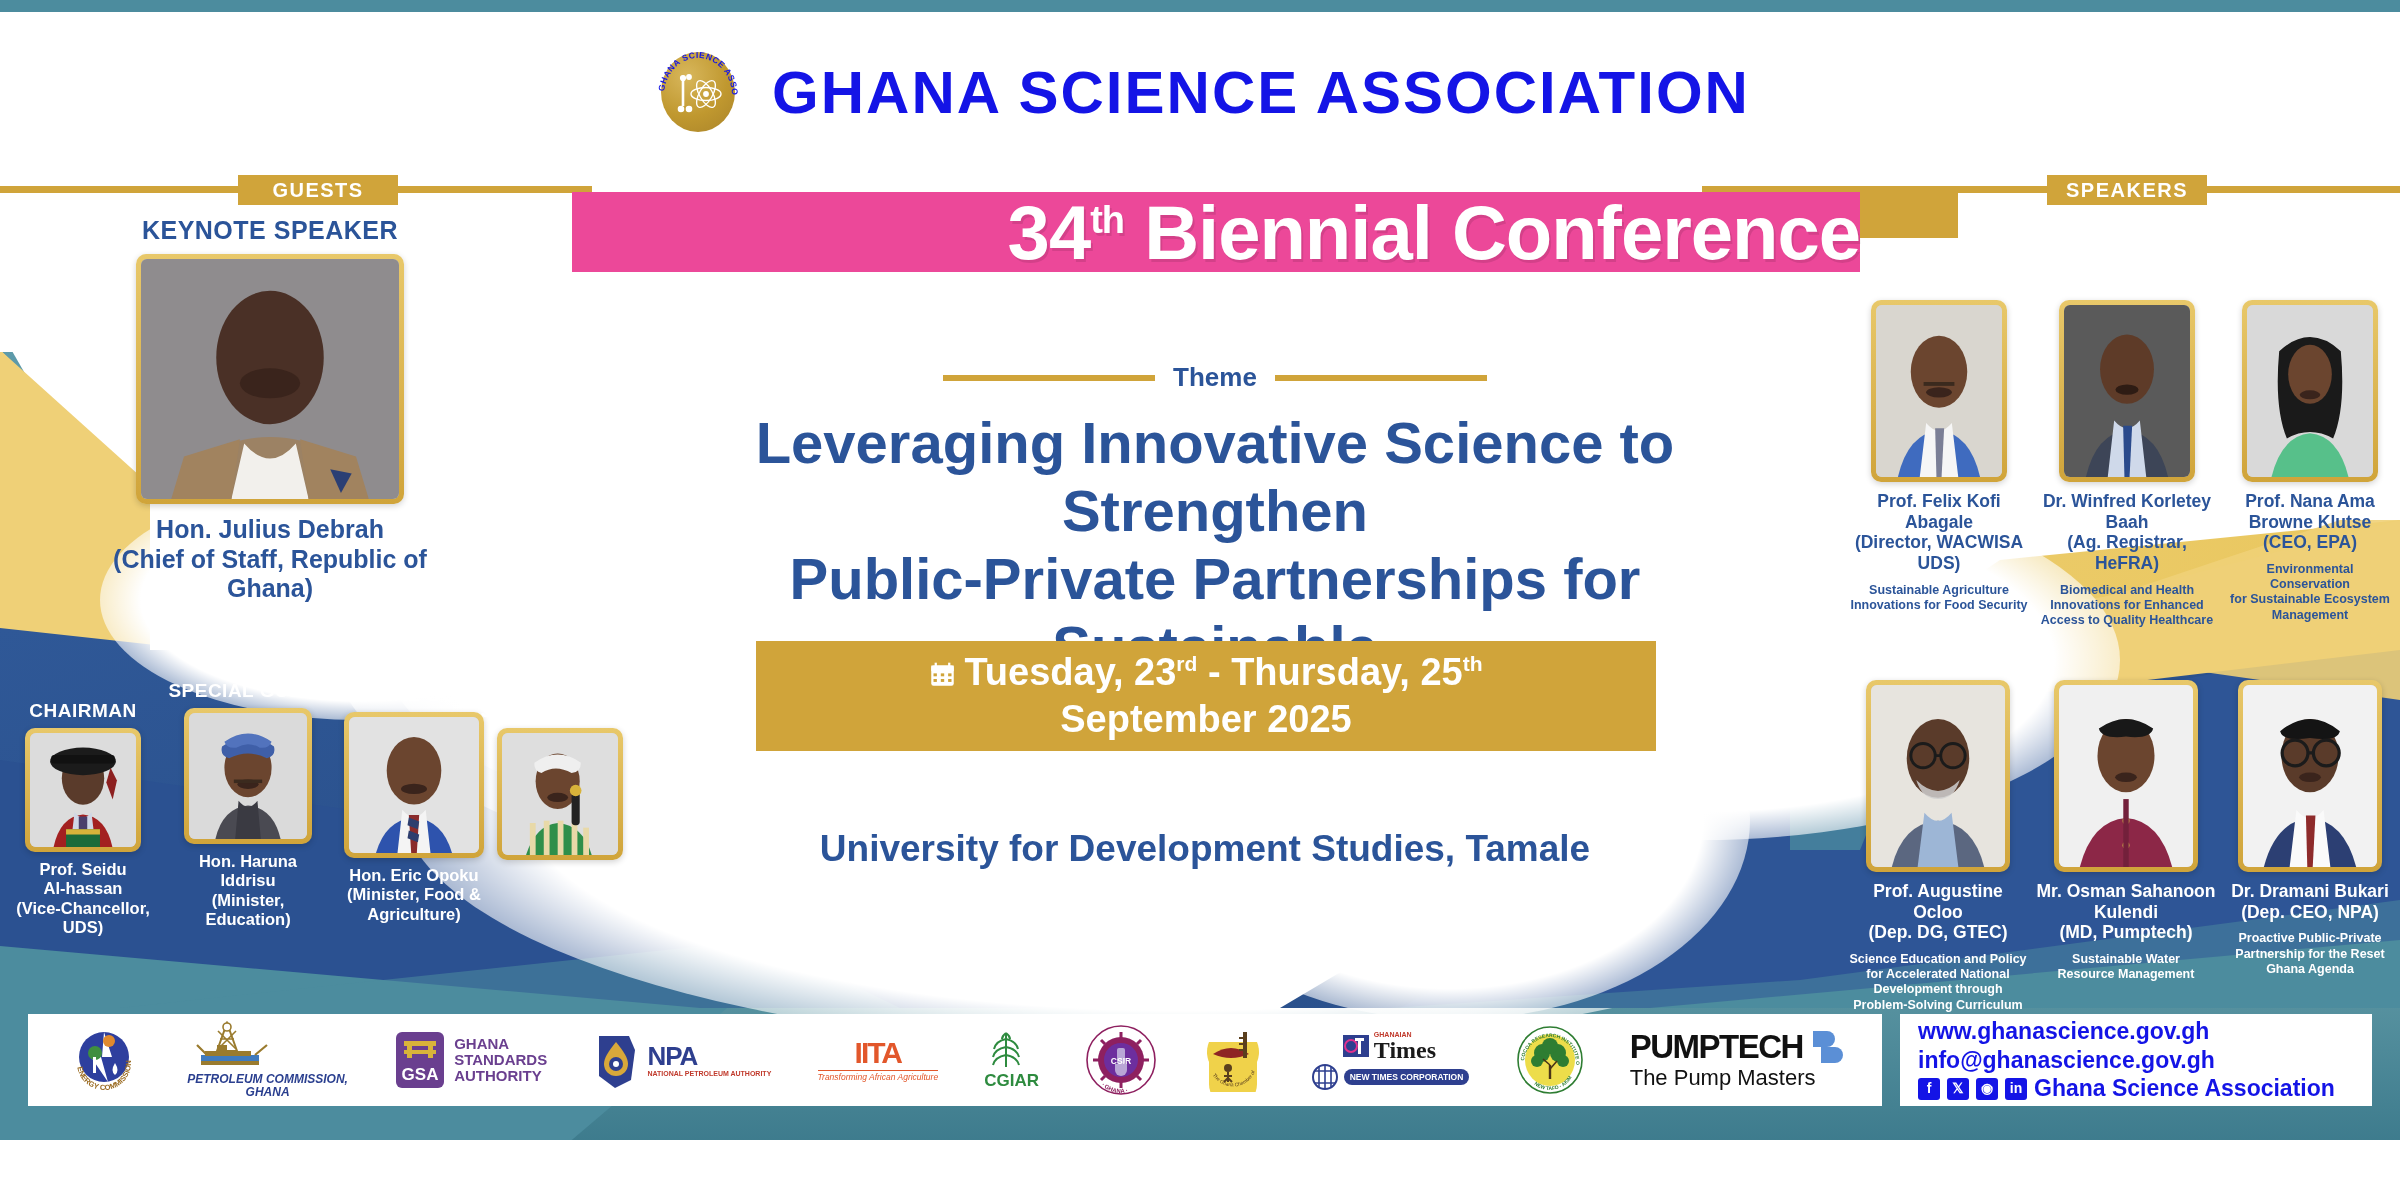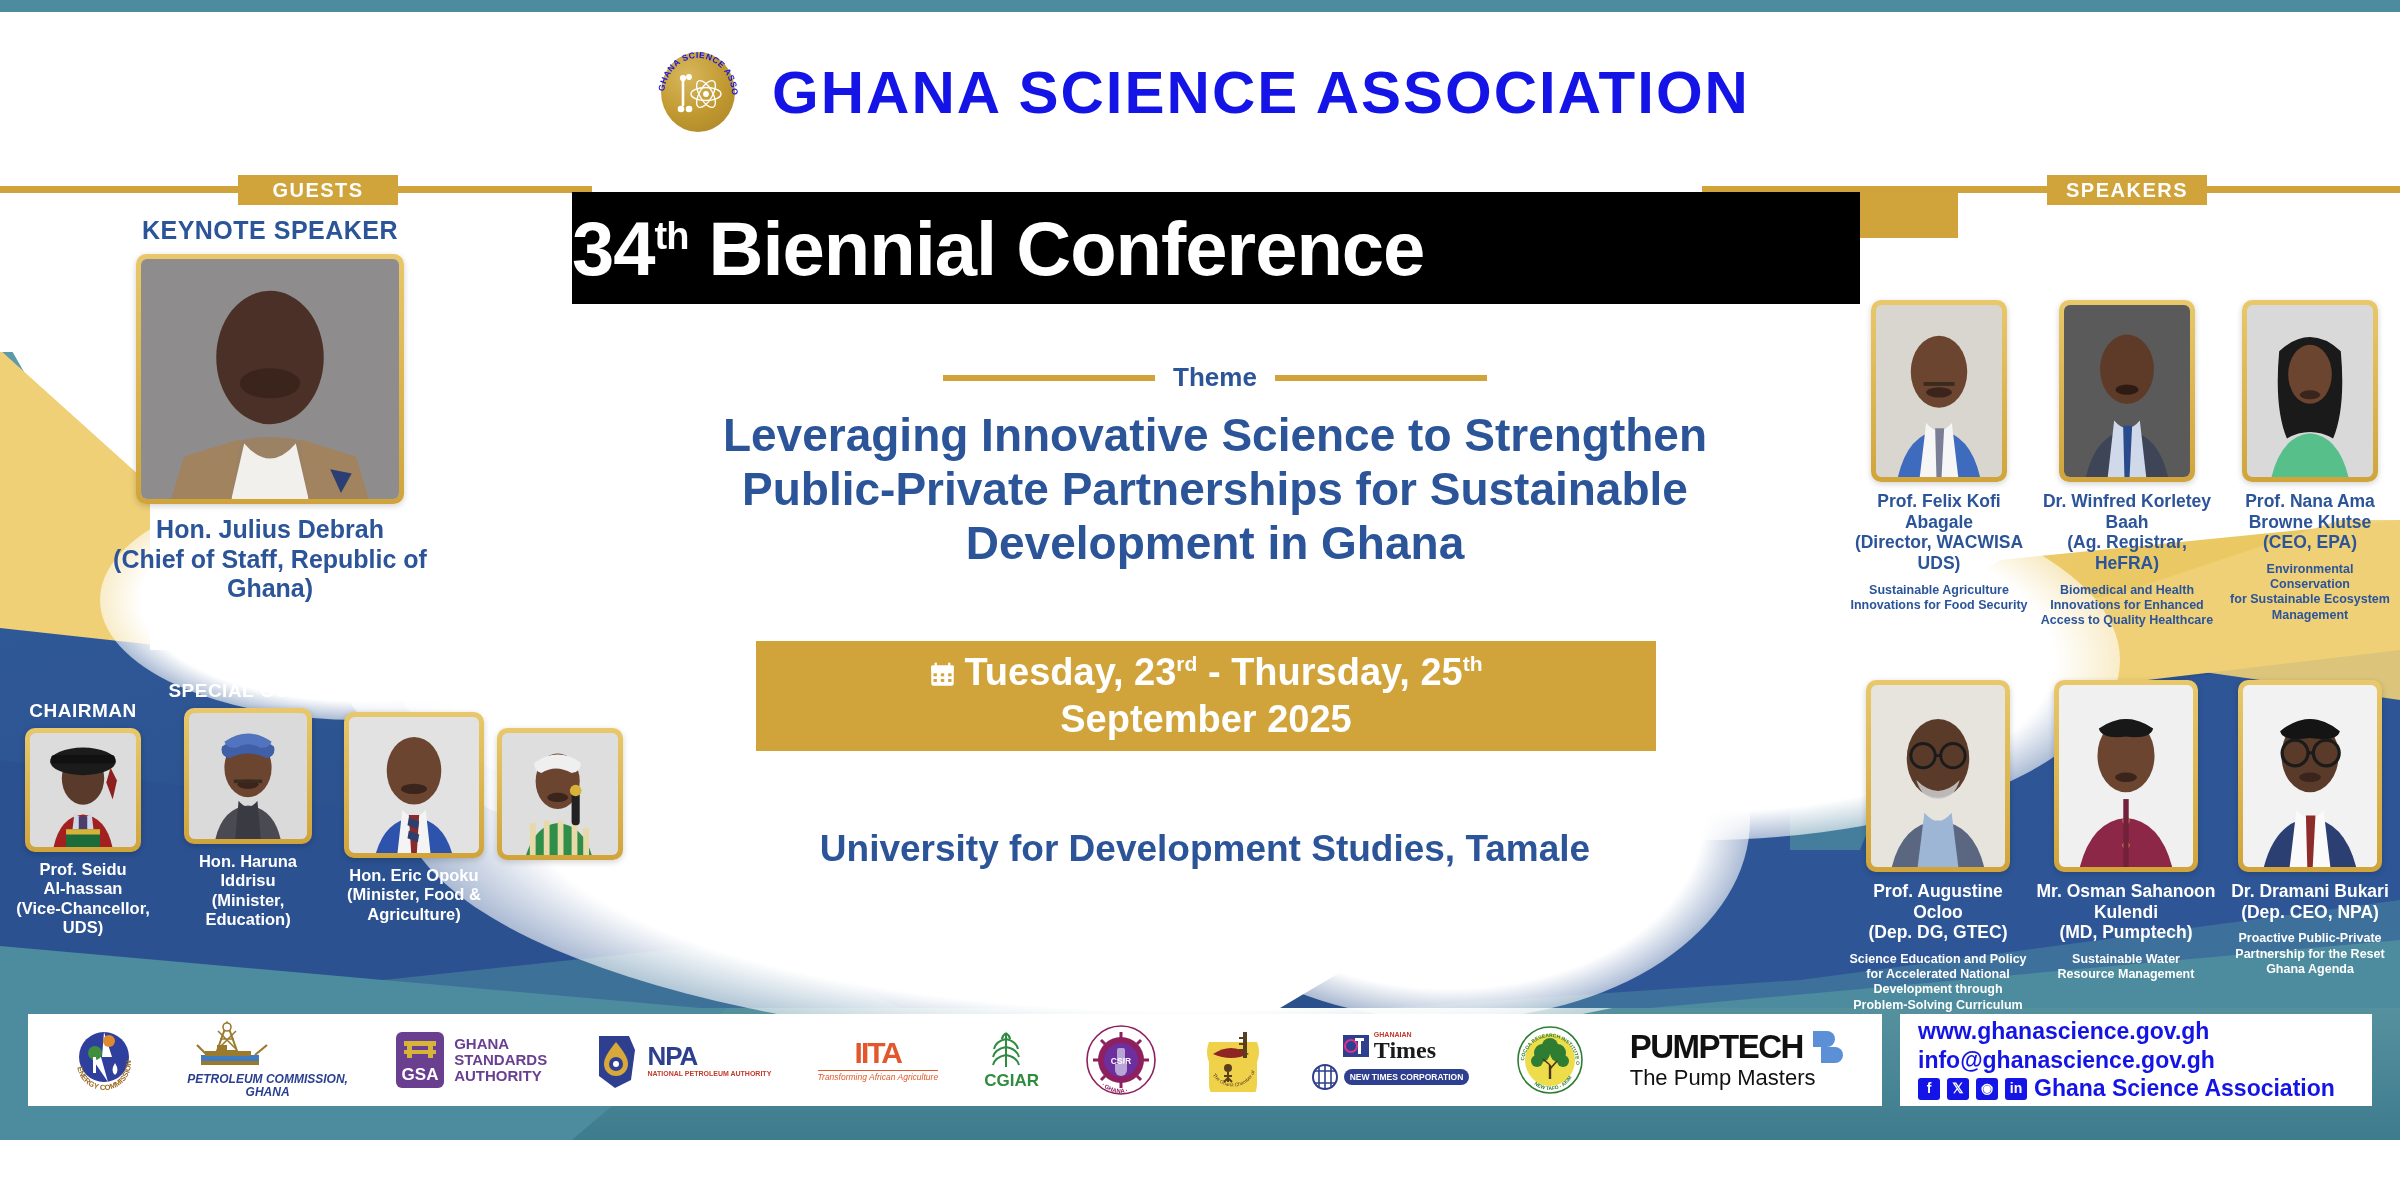--- a/index.html
+++ b/index.html
@@ -35,32 +35,32 @@
      align-items:center;justify-content:center;letter-spacing:1.5px;}
   .badge.guests{left:238px;top:175px;width:160px;height:30px;font-size:20px;}
   .badge.speakers{left:2047px;top:175px;width:160px;height:30px;font-size:20px;}
 
   
   .flank{position:absolute;background:#D0A43A;}
   .flank.l{left:574px;top:186px;width:18px;height:40px;}
   .flank.r{left:1860px;top:186px;width:98px;height:52px;}
 
   
-  .title-band{position:absolute;left:572px;top:192px;width:1288px;height:112px;background:#000000;
-     display:flex;align-items:center;justify-content:flex-start;}
+  .title-band{position:absolute;left:572px;top:192px;width:1288px;height:80px;background:#ec4899;
+     display:flex;align-items:center;justify-content:flex-end;}
   .title-band .t{color:#fff;font-size:76px;font-weight:bold;letter-spacing:-1px;white-space:nowrap;
      text-shadow:2px 3px 0 rgba(0,0,0,.10);}
   .title-band .t sup{font-size:38px;vertical-align:super;}
 
   
   .theme-wrap{position:absolute;left:660px;top:362px;width:1110px;text-align:center;}
   .theme-head{display:flex;align-items:center;justify-content:center;gap:18px;}
   .theme-head .bar{height:6px;background:#D0A43A;width:212px;}
   .theme-head .lbl{color:#2B5499;font-size:26px;font-weight:bold;}
-  .theme-text{margin-top:16px;color:#2B5499;font-size:46px;font-weight:bold;line-height:1.17;}
+  .theme-text{margin-top:16px;color:#2B5499;font-size:58px;font-weight:bold;line-height:1.17;}
 
   
   .date-box{position:absolute;left:756px;top:641px;width:900px;height:110px;background:#D0A43A;
      display:flex;align-items:center;justify-content:center;text-align:center;}
   .date-box .d{color:#fff;font-size:38px;font-weight:bold;line-height:1.25;}
   .date-box .d sup{font-size:21px;vertical-align:super;}
   .cal-ico{display:inline-block;width:27px;height:27px;margin-right:8px;vertical-align:-3px;}
 
   
   .venue{position:absolute;left:640px;top:825px;width:1130px;text-align:center;color:#2B5499;

